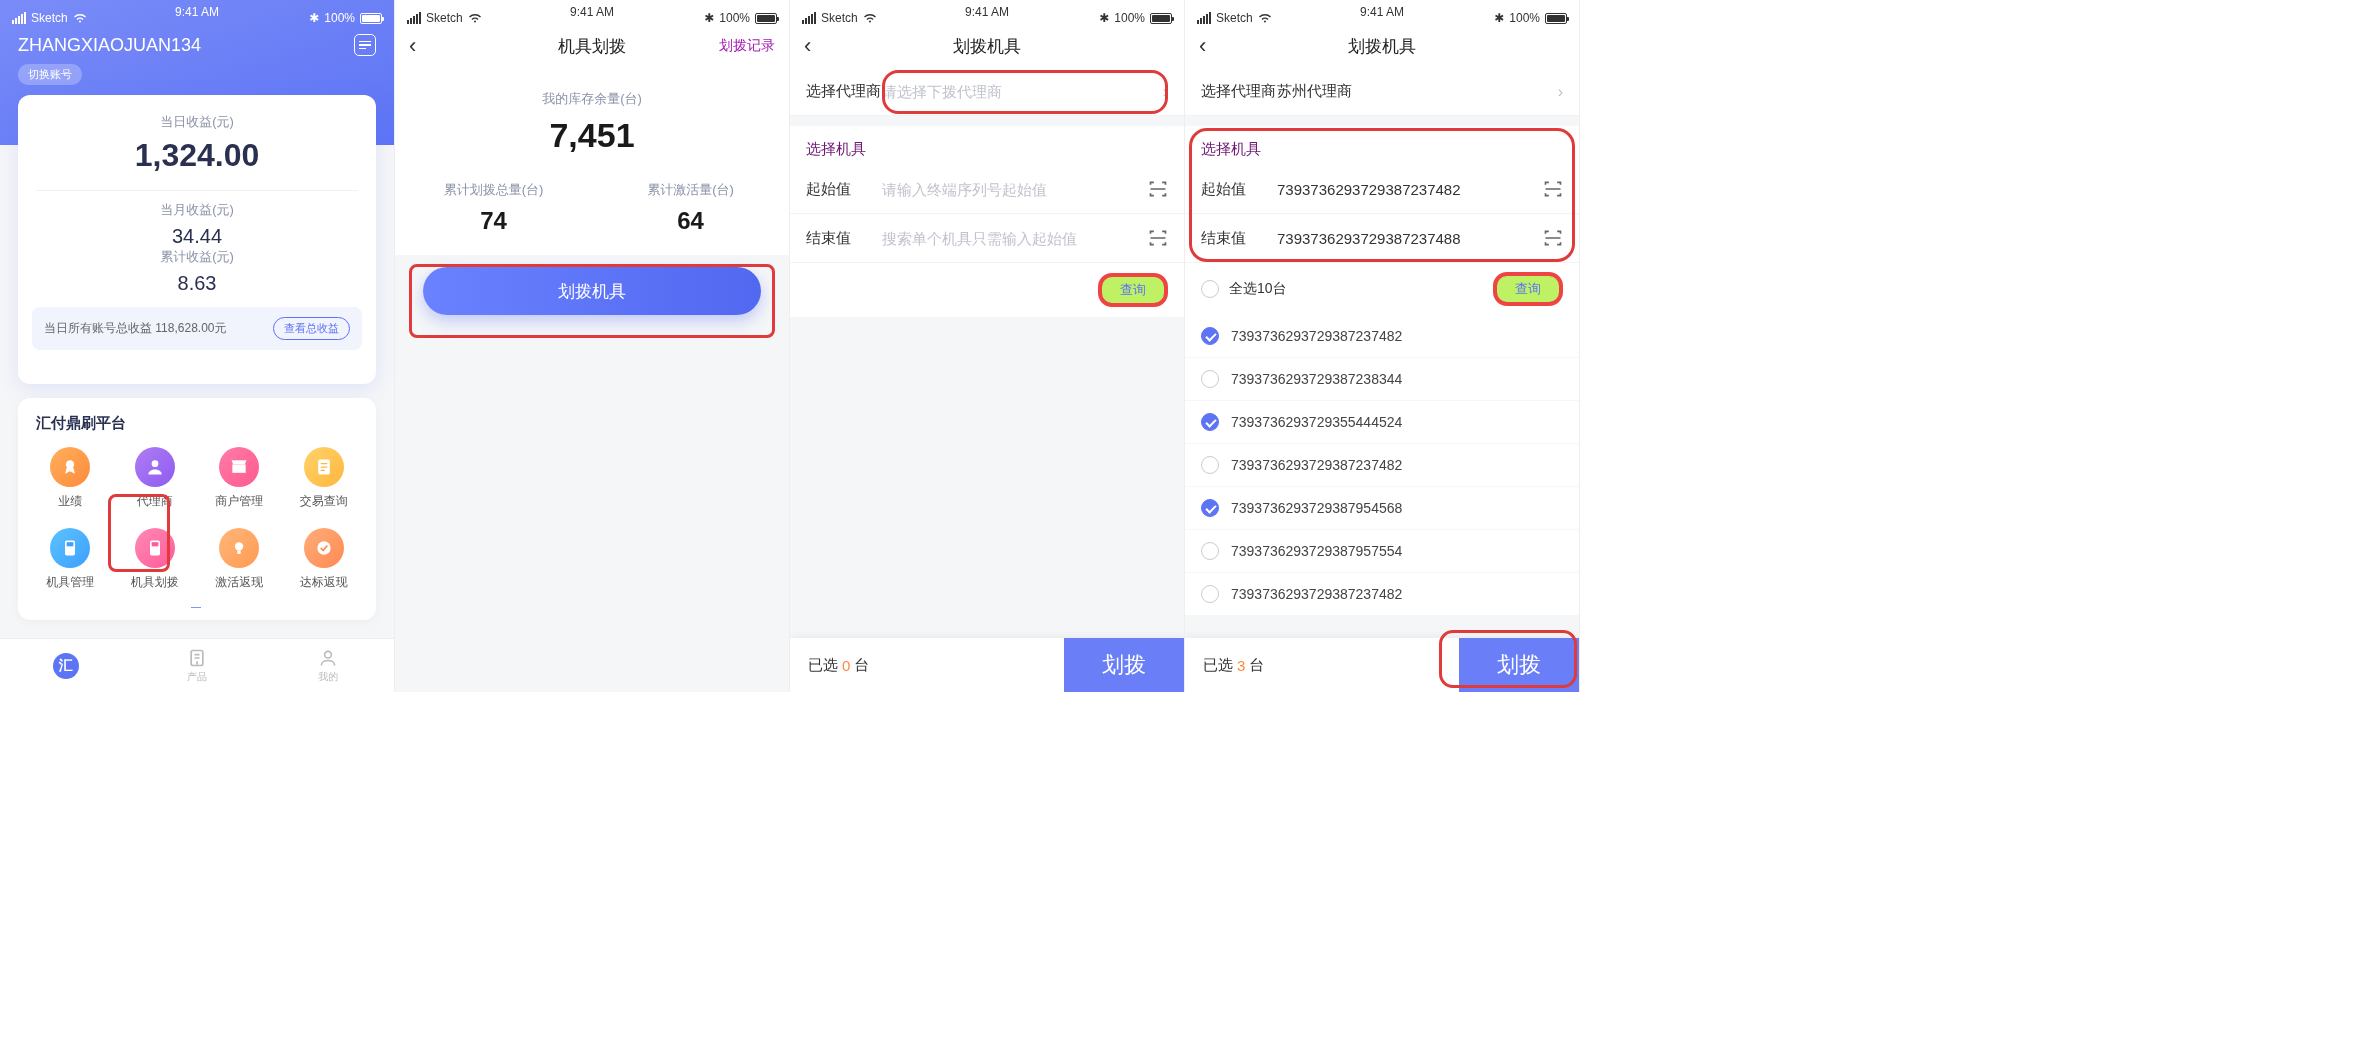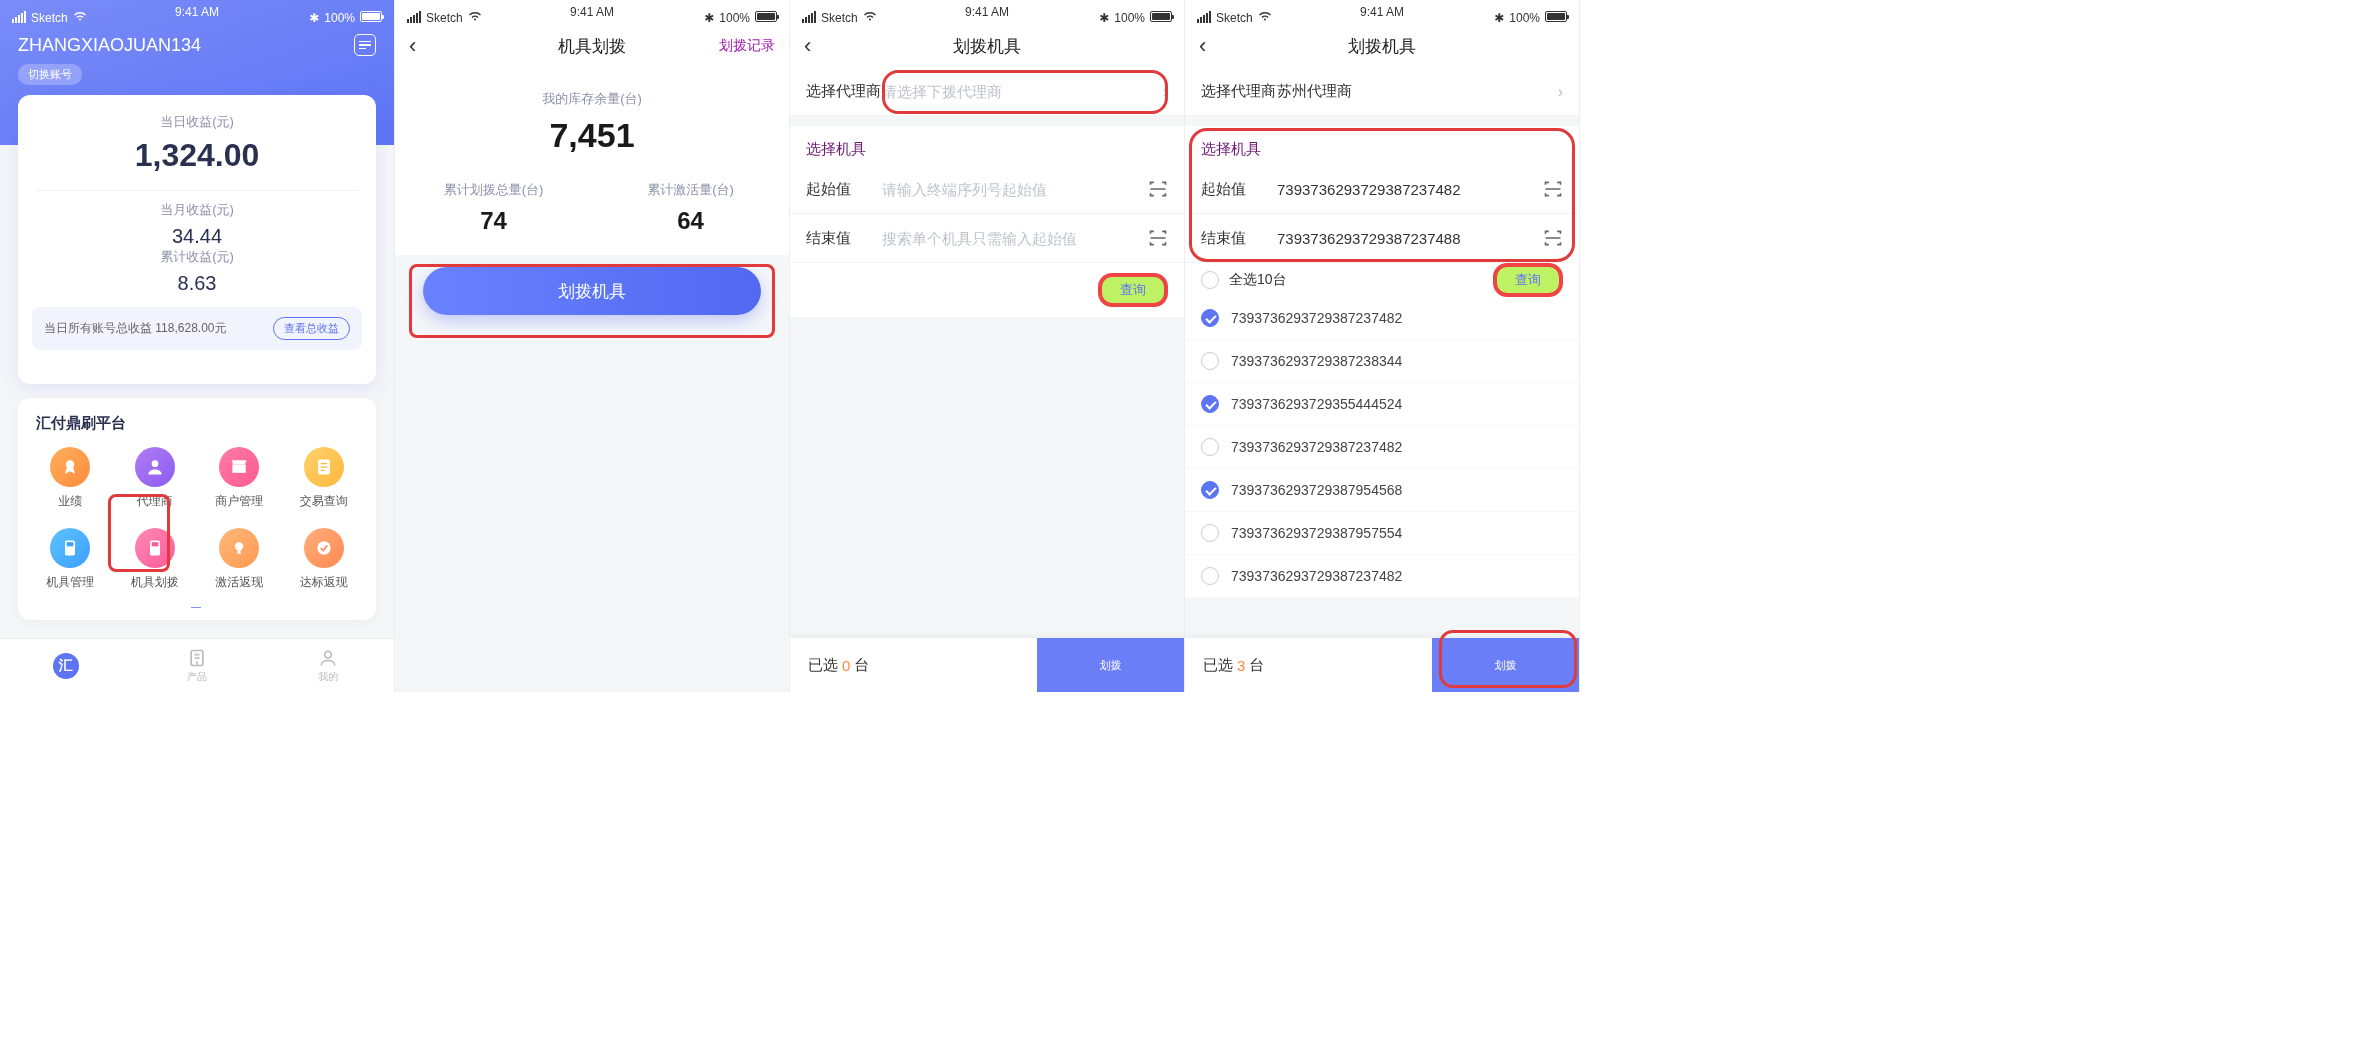--- a/index.html
+++ b/index.html
@@ -3,21 +3,21 @@
 <meta charset="utf-8">
 <style>
 * { margin: 0; padding: 0; box-sizing: border-box; font-family: -apple-system, "PingFang SC", "Helvetica Neue", sans-serif; }
 body { background: #fff; display: flex; gap: 0; }
 .screen { width: 395px; height: 692px; background: #f5f6f8; position: relative; overflow: hidden; flex-shrink: 0; border-right: 1px solid #eee; }
 
 
 .status-bar { height: 24px; display: flex; align-items: center; justify-content: space-between; padding: 0 12px; font-size: 12px; font-weight: 500; }
 .status-bar.dark { color: #333; background: transparent; }
 .status-bar.light { color: #fff; }
-.status-left, .status-right { display: flex; align-items: flex-start; gap: 5px; margin-top: 12px; }
+.status-left, .status-right { display: flex; align-items: center; gap: 5px; margin-top: 12px; }
 .status-center { position: absolute; left: 50%; transform: translateX(-50%); }
 .signal-bars { display: inline-flex; align-items: flex-end; gap: 1px; }
 .signal-bars span { width: 2px; background: currentColor; }
 .signal-bars span:nth-child(1){height:4px} .signal-bars span:nth-child(2){height:6px} .signal-bars span:nth-child(3){height:8px} .signal-bars span:nth-child(4){height:10px} .signal-bars span:nth-child(5){height:12px}
 .battery-icon { width: 22px; height: 11px; border: 1px solid currentColor; border-radius: 2px; position: relative; }
 .battery-icon::after { content:''; position:absolute; right:-3px; top:3px; width:2px; height:4px; background:currentColor; border-radius:0 1px 1px 0; }
 .battery-icon::before { content:''; position:absolute; left:1px; top:1px; bottom:1px; right:1px; background:currentColor; border-radius:1px; }
 
 
 .s1-header { background: linear-gradient(160deg, #7a8cf8 0%, #5d74f5 100%); padding-bottom: 60px; }
@@ -85,33 +85,33 @@
 .row-input::placeholder { color:#c0c3cc; }
 .row-value { flex:1; color:#333; }
 .row-chevron { color:#c0c3cc; font-size:16px; }
 .scan-icon { width:20px; height:20px; color:#666; }
 .section-gap { height:10px; background:#f5f6f8; }
 .section-title { background:#fff; padding:14px 16px 6px; font-size:15px; color:#701a75; }
 
 .query-row { background:#fff; padding:10px 16px; display:flex; justify-content:flex-end; }
 .query-btn { border:4px solid #ef4444; color:#5d74f5; background:#bef264; border-radius:14px; padding:4px 18px; font-size:13px; }
 
-.select-all-row { background:#fff; padding:0 16px; display:flex; align-items:center; justify-content:space-between; }
+.select-all-row { background:#fff; padding:9px 16px; display:flex; align-items:center; justify-content:space-between; }
 .select-all-row .left { display:flex; align-items:center; gap:10px; font-size:14px; color:#333; }
 
 .check { width:18px; height:18px; border-radius:50%; border:1.5px solid #c8cbd4; flex-shrink:0; position:relative; }
 .check.checked { background:#5d74f5; border-color:#5d74f5; }
 .check.checked::after { content:''; position:absolute; left:4px; top:5px; width:8px; height:4px; border-left:2px solid #fff; border-bottom:2px solid #fff; transform:rotate(-45deg); }
 
 .serial-row { background:#fff; padding:12px 16px; display:flex; align-items:center; gap:12px; font-size:14px; color:#444; border-bottom:1px solid #f7f7f7; }
 
 .footer-bar { position:absolute; bottom:0; left:0; right:0; height:54px; display:flex; background:#fff; box-shadow:0 -2px 8px rgba(0,0,0,0.05); }
 .footer-left { flex:1; display:flex; align-items:center; padding-left:18px; font-size:15px; color:#333; }
 .footer-left .count { color:#ff8a3d; margin:0 4px; }
-.footer-btn { width:147px; background:#6a7ef7; color:#fff; font-size:11px; display:flex; align-items:center; justify-content:center; }
+.footer-btn { width:120px; background:#6a7ef7; color:#fff; font-size:22px; display:flex; align-items:center; justify-content:center; }
 
 svg { display:block; }
 </style>
 </head>
 <body>
 
 <div class="screen">
   <div class="s1-header">
     <div class="status-bar light">
       <div class="status-left">

